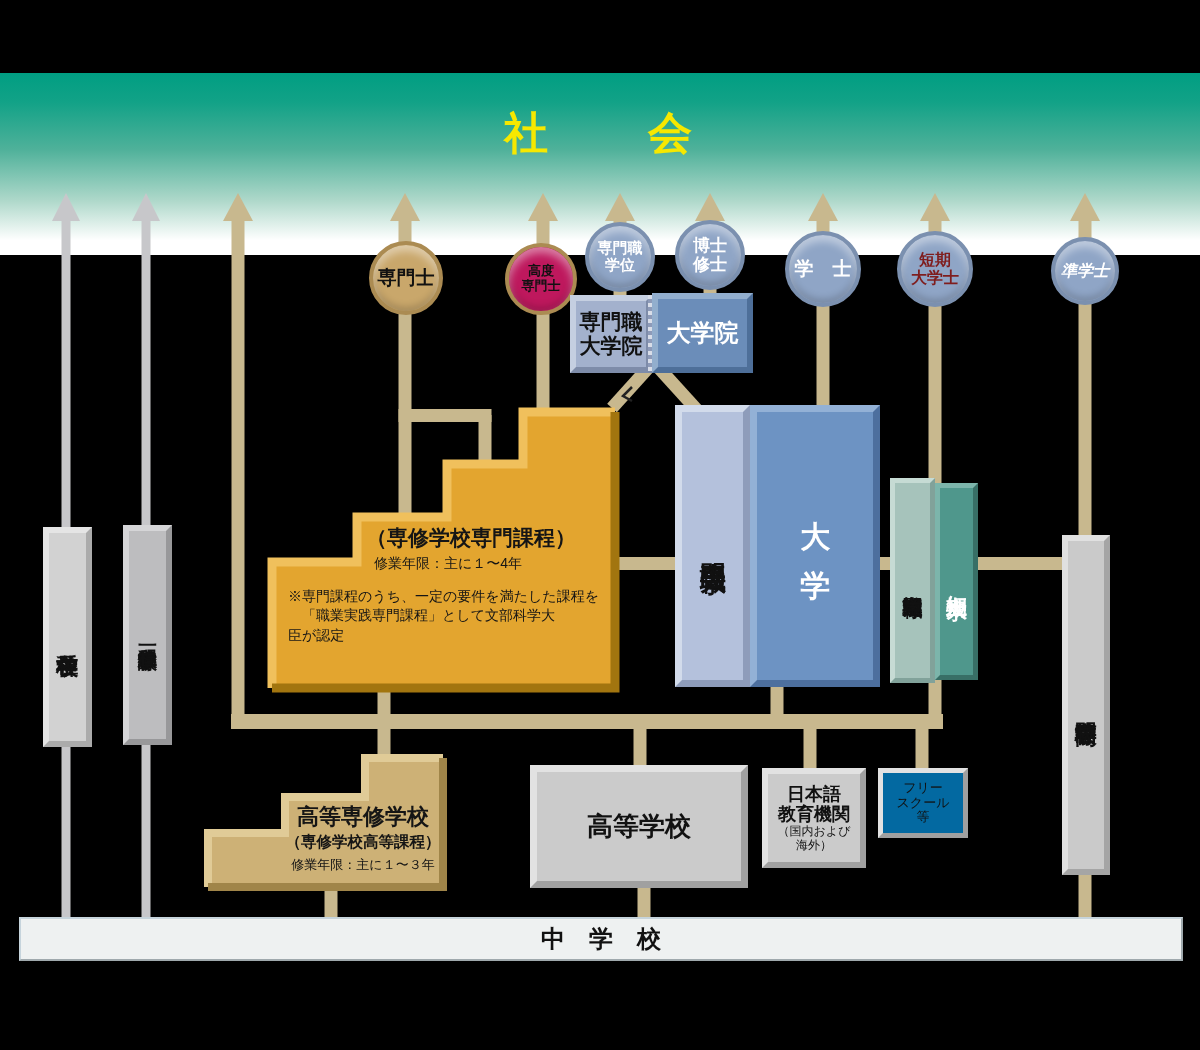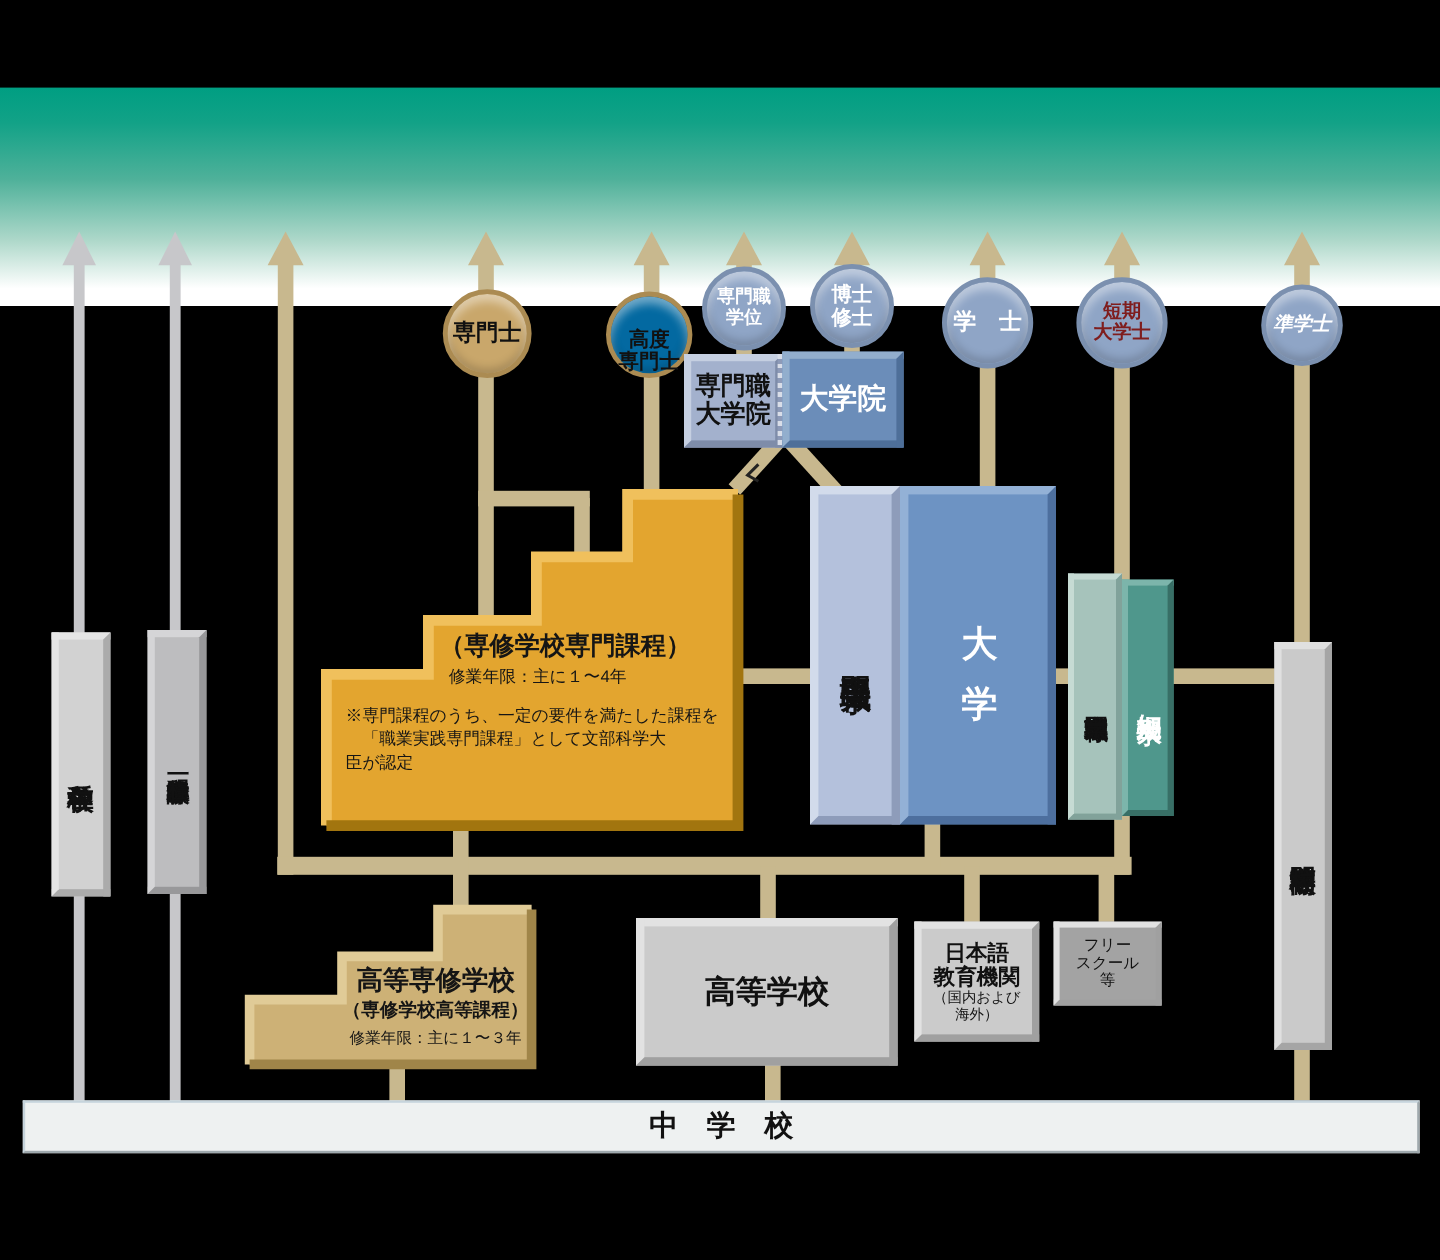--- a/index.html
+++ b/index.html
@@ -22,20 +22,21 @@
   .stair-text .t2{font-size:21px;font-weight:bold;}
   .stair-text .t3{font-size:14px;margin-top:3px;}
   .note{font-size:14px;line-height:1.38;margin-top:14px;}
 </style>
 </head>
 <body>
 
 <div class="stage">
 
   <div class="band"></div>
+  <div class="society">社　　会</div>
 
   <svg class="abs" style="left:0;top:0" width="1200" height="1050">
 
     <g>
       <rect x="61.5" y="217" width="9" height="701" fill="#c7c7ca"></rect>
       <polygon points="66,193 52,221 80,221" fill="#c7c7ca"></polygon>
     </g>
     <g>
       <rect x="141.5" y="217" width="9" height="701" fill="#c7c7ca"></rect>
       <polygon points="146,193 132,221 160,221" fill="#c7c7ca"></polygon>
@@ -103,21 +104,21 @@
     <g>
       <polygon points="208,833 285,833 285,797 365,797 365,758 443,758 443,887 208,887" fill="#cdb176"></polygon>
       <polyline points="208,887 208,833 285,833 285,797 365,797 365,758 443,758" fill="none" stroke="#e0cb97" stroke-width="8"></polyline>
       <polyline points="443,758 443,887 208,887" fill="none" stroke="#a08549" stroke-width="8"></polyline>
     </g>
   </svg>
 
   <div class="circle" style="left:369px;top:241px;width:74px;height:74px;background:#c9a76b;border:4px solid #ab8b52;color:#111;font-size:19px;font-weight:bold;">
     <span class="pre">専門士</span>
   </div>
-  <div class="circle" style="left:505px;top:243px;width:72px;height:72px;background:#0369a1;border:4px solid #ab8b52;color:#111;font-size:17px;font-weight:bold;align-items:flex-end;">
+  <div class="circle" style="left:505px;top:243px;width:72px;height:72px;background:#be185d;border:4px solid #ab8b52;color:#111;font-size:13px;font-weight:bold;">
     <span class="pre">高度
 専門士</span>
   </div>
   <div class="circle" style="left:585px;top:222px;width:70px;height:70px;background:#8fa5c6;border:4px solid #7b90af;color:#fff;font-size:15px;font-weight:bold;">
     <span class="pre">専門職
 学位</span>
   </div>
   <div class="circle" style="left:675px;top:220px;width:70px;height:70px;background:#8fa5c6;border:4px solid #7b90af;color:#fff;font-size:17px;font-weight:bold;">
     <span class="pre">博士
 修士</span>
@@ -194,21 +195,21 @@
               border-color:#e2e2e2 #a0a0a0 #a0a0a0 #e2e2e2;color:#111;flex-direction:column;">
     <div style="font-size:18px;font-weight:600;">日本語</div>
     <div style="font-size:18px;font-weight:600;">教育機関</div>
     <div style="font-size:12px;">（国内および</div>
     <div style="font-size:12px;">海外）</div>
   </div>
   <div class="box" style="left:530px;top:765px;width:218px;height:123px;border-width:7px;background:#cbcbcb;
               border-color:#e2e2e2 #a0a0a0 #a0a0a0 #e2e2e2;font-size:26px;font-weight:600;color:#111;">
     <span>高等学校</span>
   </div>
-  <div class="box" style="left:878px;top:768px;width:90px;height:70px;border-width:5px;background:#a3a3a3;
+  <div class="box" style="left:878px;top:768px;width:90px;height:70px;border-width:5px;background:#0369a1;
               border-color:#e2e2e2 #a0a0a0 #a0a0a0 #e2e2e2;font-size:13px;color:#111;">
     <span class="pre">フリー
 スクール
 等</span>
   </div>
 
   <div class="box" style="left:19px;top:917px;width:1164px;height:44px;border-width:2px;background:#eef1f1;
               border-color:#c6d4dc #9fa9ad #9fa9ad #c6d4dc;font-size:24px;font-weight:600;color:#111;">
     <span>中　学　校</span>
   </div>

